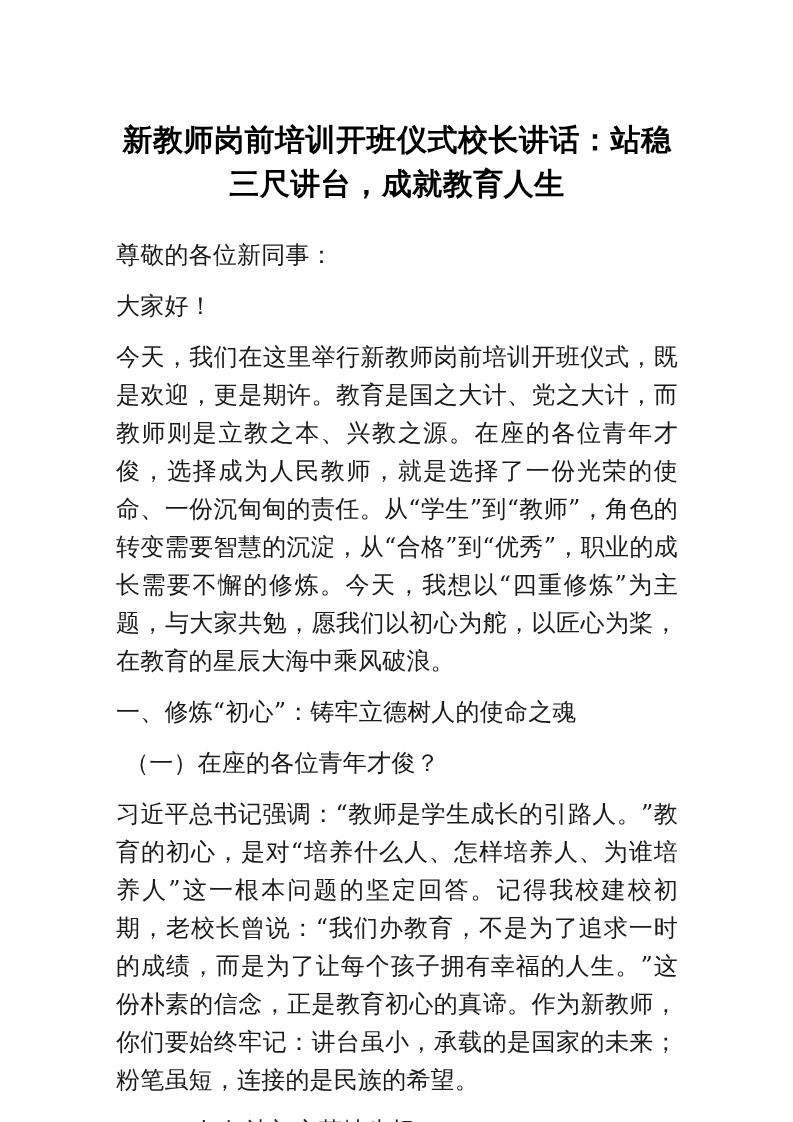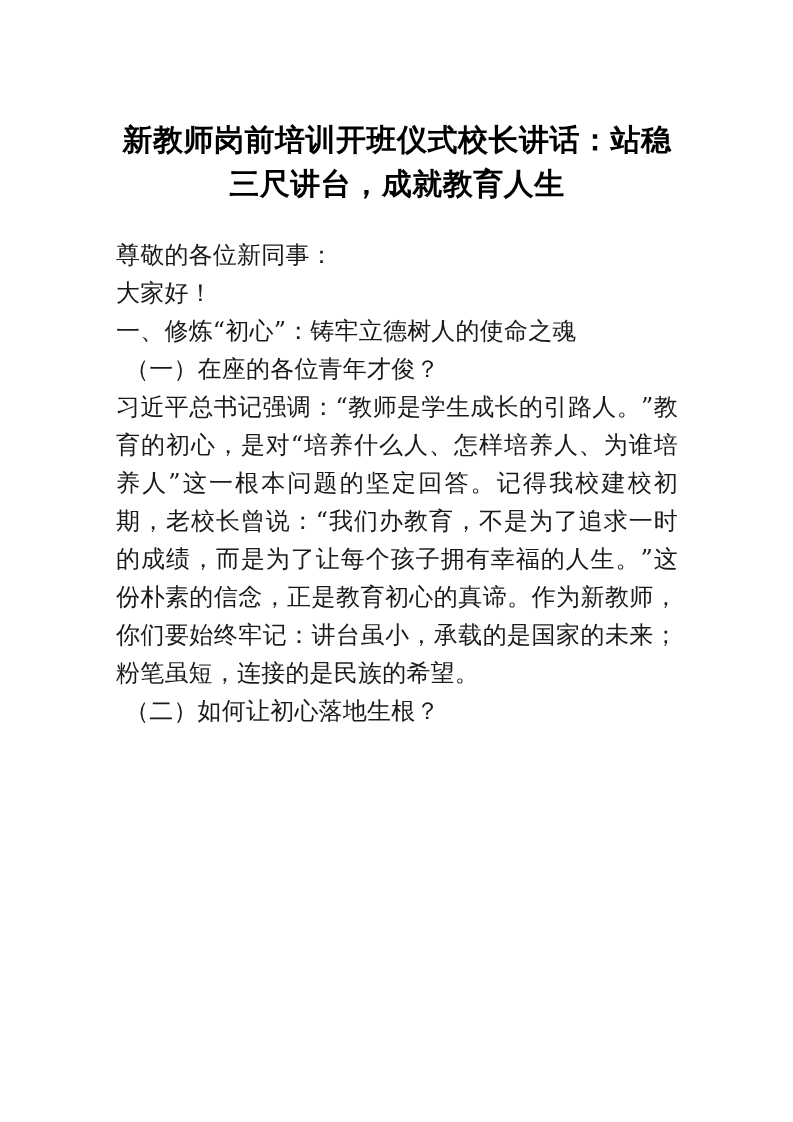--- a/index.html
+++ b/index.html
@@ -35,39 +35,40 @@
     font-family: "DejaVu Serif", "Liberation Serif", serif;
     font-size: 24px;
     line-height: 38px;
     color: #1a1a1a;
     margin: 0;
     text-align: justify;
     text-justify: inter-ideograph;
     letter-spacing: 0.2px;
   }
   .para + .para {
-    margin-top: 0;
+    margin-top: 13px;
   }
   .para.indent {
     text-indent: 0;
     padding-left: 9px;
   }
 </style>
 </head>
 <body>
 
 <div class="page">
   <div class="content">
 
     <h1 class="doc-title">新教师岗前培训开班仪式校长讲话：站稳三尺讲台，成就教育人生</h1>
 
     <p class="para">尊敬的各位新同事：</p>
 
     <p class="para">大家好！</p>
 
+    <p class="para">今天，我们在这里举行新教师岗前培训开班仪式，既是欢迎，更是期许。教育是国之大计、党之大计，而教师则是立教之本、兴教之源。在座的各位青年才俊，选择成为人民教师，就是选择了一份光荣的使命、一份沉甸甸的责任。从“学生”到“教师”，角色的转变需要智慧的沉淀，从“合格”到“优秀”，职业的成长需要不懈的修炼。今天，我想以“四重修炼”为主题，与大家共勉，愿我们以初心为舵，以匠心为桨，在教育的星辰大海中乘风破浪。</p>
 
     <p class="para">一、修炼“初心”：铸牢立德树人的使命之魂</p>
 
     <p class="para indent">（一）在座的各位青年才俊？</p>
 
     <p class="para">习近平总书记强调：“教师是学生成长的引路人。”教育的初心，是对“培养什么人、怎样培养人、为谁培养人”这一根本问题的坚定回答。记得我校建校初期，老校长曾说：“我们办教育，不是为了追求一时的成绩，而是为了让每个孩子拥有幸福的人生。”这份朴素的信念，正是教育初心的真谛。作为新教师，你们要始终牢记：讲台虽小，承载的是国家的未来；粉笔虽短，连接的是民族的希望。</p>
 
     <p class="para indent">（二）如何让初心落地生根？</p>
 
 

